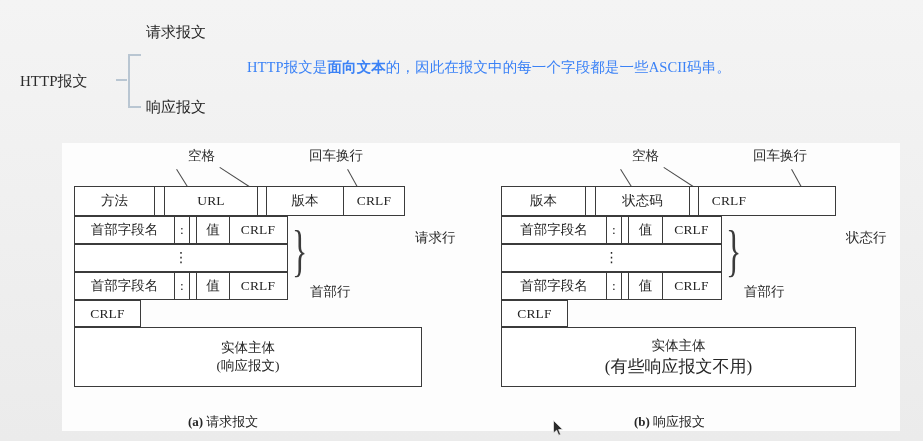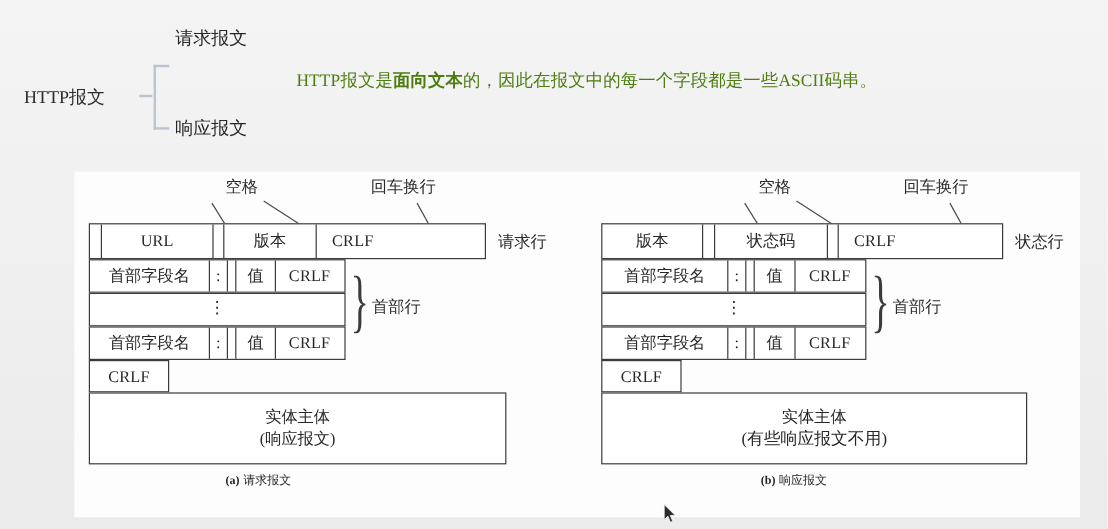--- a/index.html
+++ b/index.html
@@ -13,21 +13,21 @@
   
   #taxonomy{position:absolute;left:18px;top:22px;width:230px;height:92px;}
   #tax-root{position:absolute;left:2px;top:50px;font-size:15px;white-space:nowrap;color:#2b2b2b;}
   .brace-v{position:absolute;left:110px;top:32px;width:2px;height:54px;background:#b9c6d2;}
   .brace-t{position:absolute;left:110px;width:13px;height:2px;background:#b9c6d2;}
   .brace-dash{position:absolute;left:98px;top:57px;width:11px;height:2px;background:#b9c6d2;}
   #tax-req{position:absolute;left:128px;top:1px;font-size:15px;white-space:nowrap;}
   #tax-res{position:absolute;left:128px;top:76px;font-size:15px;white-space:nowrap;}
 
   
-  #para{position:absolute;left:247px;top:58px;font-size:14.5px;white-space:nowrap;color:#4d7c0f;letter-spacing:.1px;}
+  #para{position:absolute;left:247px;top:58px;font-size:14.5px;white-space:nowrap;color:#3b82f6;letter-spacing:.1px;}
   #para b{font-weight:bold;}
 
   
   #figure{position:absolute;left:62px;top:143px;width:838px;height:288px;background:#fdfdfd;}
 
   .panel{position:absolute;top:0;}
   #panel-a{left:5px;width:380px;}
   #panel-b{left:432px;width:400px;}
 
   
@@ -35,24 +35,24 @@
   .leader{position:absolute;background:#4a4a4a;height:1px;transform-origin:0 0;}
 
   
   .row{position:absolute;display:flex;box-sizing:border-box;border:1.6px solid #3b3b3b;background:#fff;}
   .cell{box-sizing:border-box;display:flex;align-items:center;justify-content:center;
         border-right:1.6px solid #3b3b3b;font-size:13.5px;white-space:nowrap;height:100%;}
   .cell:last-child{border-right:none;}
   .lat{font-family:"Liberation Serif","DejaVu Serif",serif;letter-spacing:.2px;}
   .dots{font-size:14px;letter-spacing:0;line-height:1;}
 
-  .sidelabel{position:absolute;font-size:13.5px;white-space:nowrap;color:#2b2b2b;}
+  .sidelabel{position:absolute;font-size:13.5px;white-space:nowrap;color:#2b2b2b;margin-top:36px;}
   .bigbrace{position:absolute;font-size:58px;line-height:1;color:#3b3b3b;
             font-family:"Liberation Serif","DejaVu Serif",serif;transform:scaleX(.55);transform-origin:0 50%;}
-  .caption{position:absolute;font-size:10px;white-space:nowrap;}
+  .caption{position:absolute;font-size:13px;white-space:nowrap;margin-top:20px;}
   .caption b{font-weight:bold;}
 
   
   #cursor{position:absolute;left:491px;top:277px;width:12px;height:17px;}
 </style>
 </head>
 <body>
 
 <div id="taxonomy">
   <span id="tax-root">HTTP报文</span>
@@ -71,20 +71,21 @@
   <div class="panel" id="panel-a">
 
     <span class="anno" style="left:121px;top:4px;">空格</span>
     <span class="anno" style="left:242px;top:4px;">回车换行</span>
 
     <span class="leader" style="left:110px;top:26px;width:33px;transform:rotate(58deg);"></span>
     <span class="leader" style="left:153px;top:24px;width:42px;transform:rotate(33deg);"></span>
     <span class="leader" style="left:281px;top:26px;width:32px;transform:rotate(61deg);"></span>
 
     <div class="row" style="left:7px;top:43px;width:331px;height:30px;">
+      <div class="cell" style="width:80px;">方法</div>
       <div class="cell" style="width:10px;"></div>
       <div class="cell lat" style="width:93px;text-align:right;">URL</div>
       <div class="cell" style="width:9px;"></div>
       <div class="cell" style="width:77px;">版本</div>
       <div class="cell lat" style="width:60px;">CRLF</div>
     </div>
     <span class="sidelabel" style="left:348px;top:50px;">请求行</span>
 
     <div class="row" style="left:7px;top:73px;width:214px;height:28px;">
       <div class="cell" style="width:100px;">首部字段名</div>
@@ -161,21 +162,21 @@
 
     <span class="bigbrace" style="left:232px;top:79px;">}</span>
     <span class="sidelabel" style="left:250px;top:104px;">首部行</span>
 
     <div class="row" style="left:7px;top:157px;width:67px;height:27px;">
       <div class="cell lat" style="width:100%;">CRLF</div>
     </div>
 
     <div class="row" style="left:7px;top:184px;width:355px;height:60px;flex-direction:column;justify-content:center;align-items:center;">
       <div style="font-size:13.5px;">实体主体</div>
-      <div style="font-size:14px;">(有些响应报文不用)</div>
+      <div style="font-size:17px;">(有些响应报文不用)</div>
     </div>
 
     <div class="caption" style="left:140px;top:250px;"><b>(b)</b><span style="padding-left:3px;">响应报文</span></div>
   </div>
 
   <svg id="cursor" viewBox="0 0 12 17">
     <path d="M0.5,0.5 L0.5,13 L3.6,10.2 L5.7,15.2 L7.6,14.4 L5.6,9.6 L9.6,9.4 Z" fill="#2b2b2b" stroke="#f0f0f0" stroke-width="0.7"></path>
   </svg>
 </div>
 

